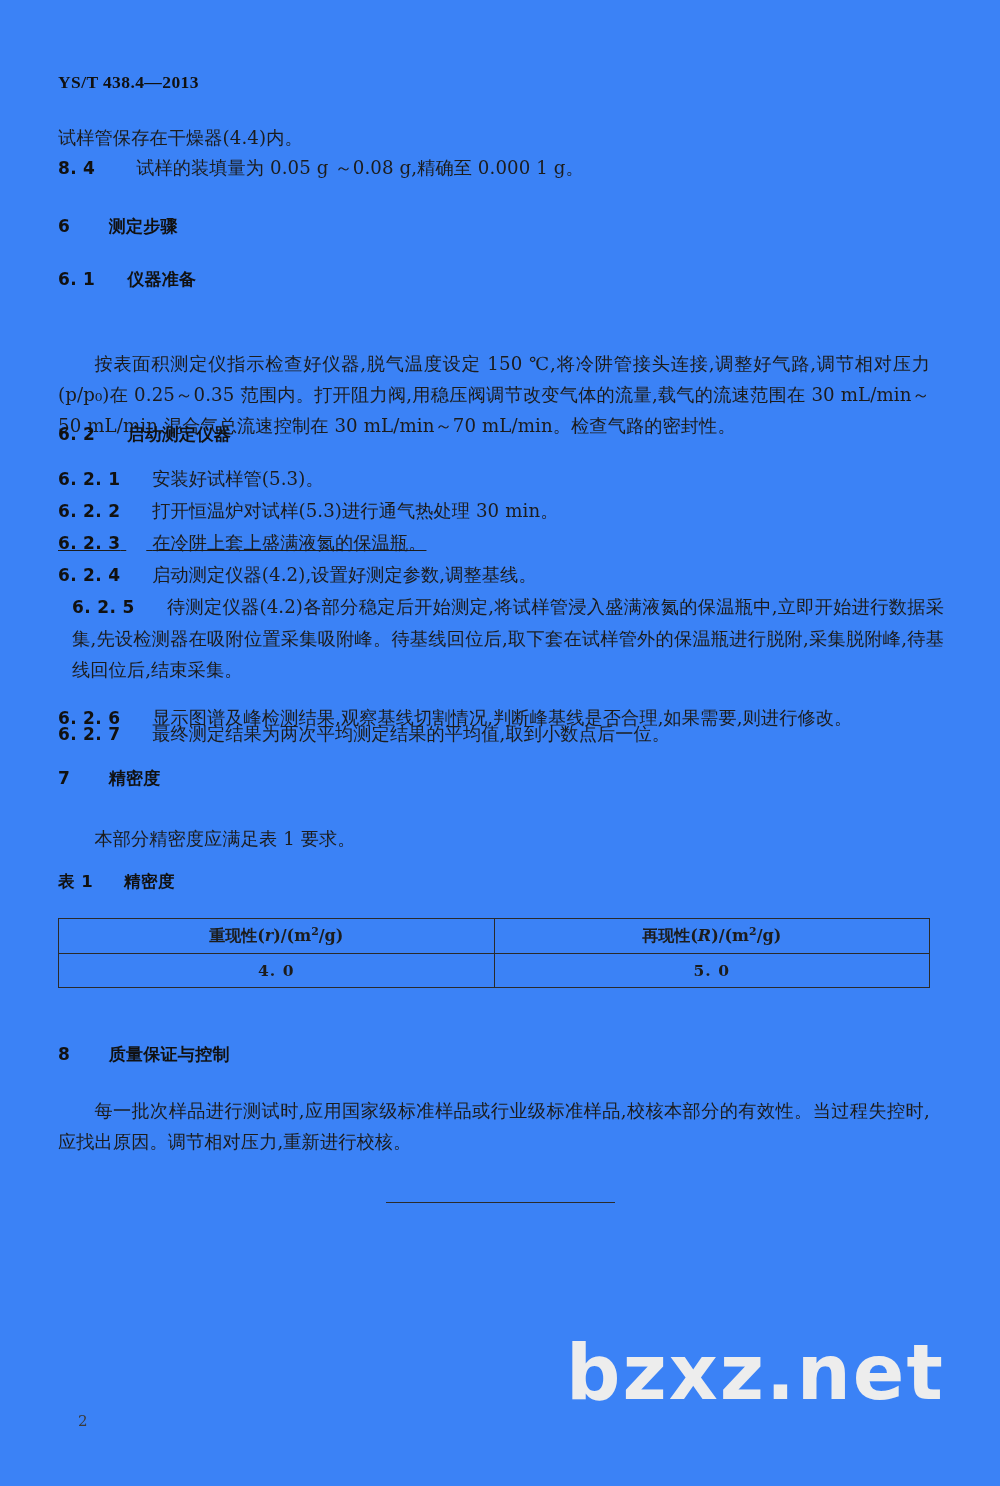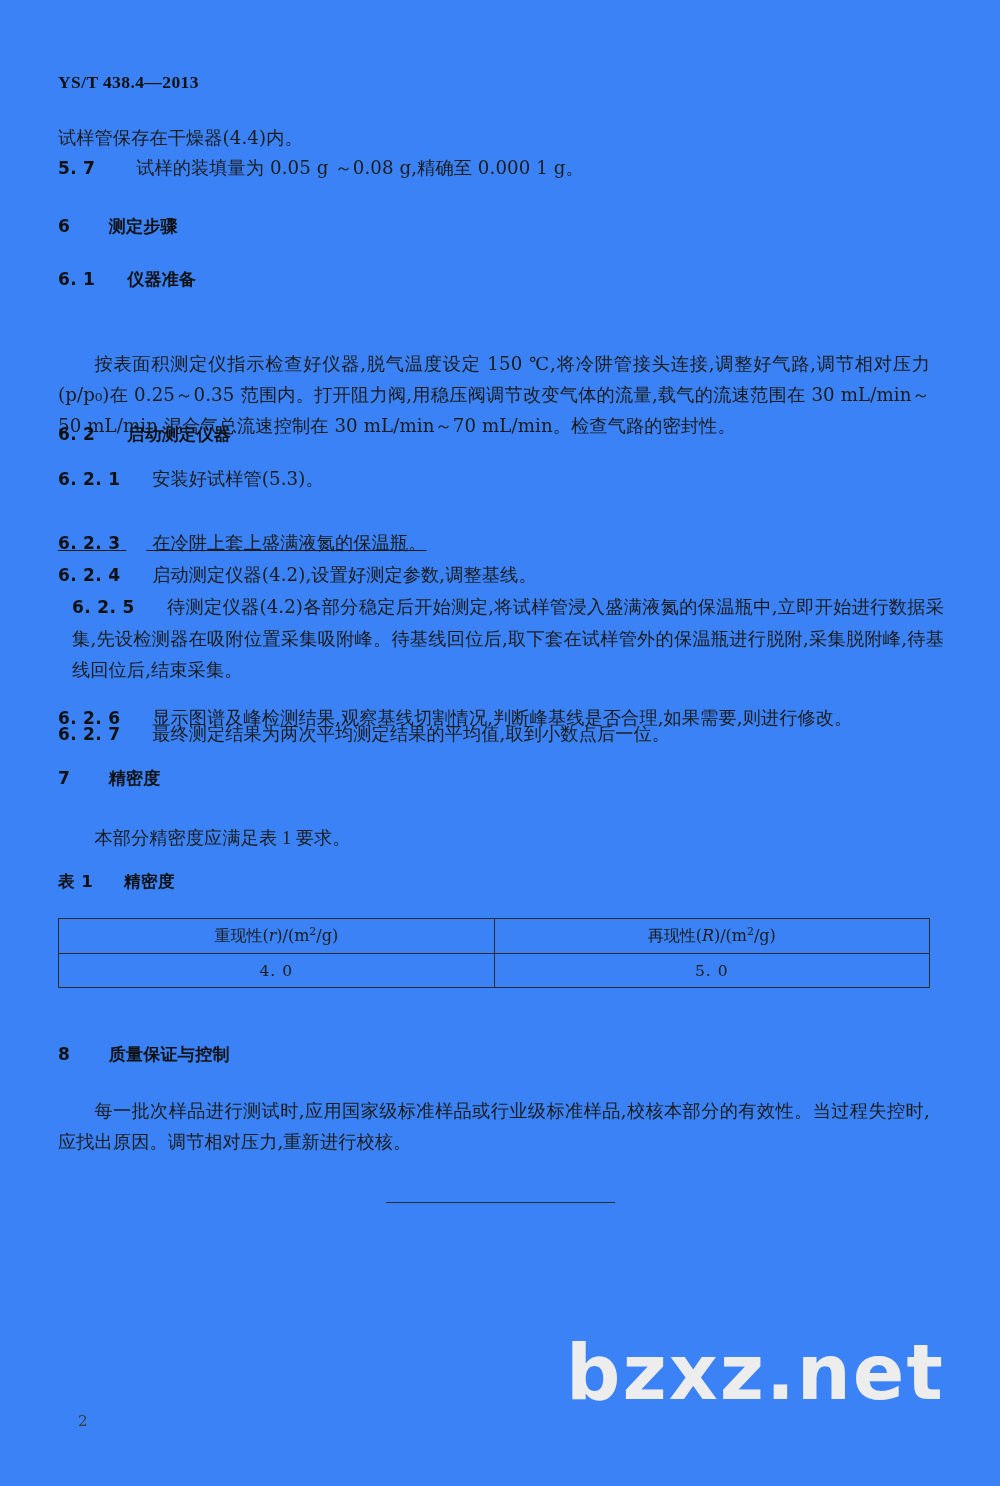--- a/index.html
+++ b/index.html
@@ -72,21 +72,21 @@
   .h62    { left: 58px; top: 423px; }
   .l621   { left: 58px; top: 463px; width: 872px; }
   .l622   { left: 58px; top: 495px; width: 872px; }
   .l623   { left: 58px; top: 527px; width: 872px; text-decoration: underline; }
   .l624   { left: 58px; top: 559px; width: 872px; }
   .l625   { left: 72px; top: 591px; width: 872px; }
   .l626   { left: 58px; top: 686px; width: 872px; margin-top: 16px; }
   .l627   { left: 58px; top: 718px; width: 872px; }
 
   .h7     { left: 58px; top: 767px; }
-  .p7     { left: 58px; top: 823px; width: 872px; font-family: Liberation Serif, serif; }
+  .p7     { left: 58px; top: 823px; width: 872px; }
 
   .table-caption {
     left: 58px;
     top: 871px;
     width: 872px;
     font-family: "DejaVu Sans", "Liberation Sans", sans-serif;
     font-weight: bold;
     font-size: 16.5px;
     letter-spacing: 0.5px;
     color: #111;
@@ -100,21 +100,21 @@
     top: 918px;
     width: 872px;
     border-collapse: collapse;
     table-layout: fixed;
   }
   .prec-table th,
   .prec-table td {
     border: 1.6px solid #2a2a2a;
     text-align: center;
     font-family: "DejaVu Serif", "Liberation Serif", serif;
-    font-weight: normal;
+    font-weight: bold;
     font-size: 16px;
     color: #1c1c1c;
     height: 34px;
     padding: 0;
   }
   .prec-table td { height: 33px; font-size: 15.5px; letter-spacing: 1px; }
   .sup { font-size: 0.68em; vertical-align: super; }
   .ital { font-style: italic; }
 
   .h8     { left: 58px; top: 1043px; }
@@ -157,21 +157,21 @@
 </head>
 <body>
 
 <div class="page">
 
   <div class="running-head">YS/T 438.4—2013</div>
 
   <div class="abs body-text line-5-3">试样管保存在干燥器(4.4)内。</div>
 
   <div class="abs body-text line-5-4 nowrap">
-    <span class="clause-h">5. 7</span>
+    <span class="clause-h">8. 4</span>
     <span class="gap" style="display:inline-block;width:1.6em"></span>
     <span>试样的装填量为 0.05 g ～0.08 g,精确至 0.000 1 g。</span>
   </div>
 
   <div class="abs clause-h h6 nowrap">
     <span class="num">6</span>
     <span class="gap"></span>
     <span>测定步骤</span>
   </div>
 
@@ -188,20 +188,25 @@
     <span class="gap"></span>
     <span>启动测定仪器</span>
   </div>
 
   <div class="abs body-text l621 tight">
     <span class="clause-h">6. 2. 1</span>
     <span style="display:inline-block;width:1.1em"></span>
     <span>安装好试样管(5.3)。</span>
   </div>
 
+  <div class="abs body-text l622 tight">
+    <span class="clause-h">6. 2. 2</span>
+    <span style="display:inline-block;width:1.1em"></span>
+    <span>打开恒温炉对试样(5.3)进行通气热处理 30 min。</span>
+  </div>
 
   <div class="abs body-text l623 tight">
     <span class="clause-h">6. 2. 3</span>
     <span style="display:inline-block;width:1.1em"></span>
     <span>在冷阱上套上盛满液氮的保温瓶。</span>
   </div>
 
   <div class="abs body-text l624 tight">
     <span class="clause-h">6. 2. 4</span>
     <span style="display:inline-block;width:1.1em"></span>

